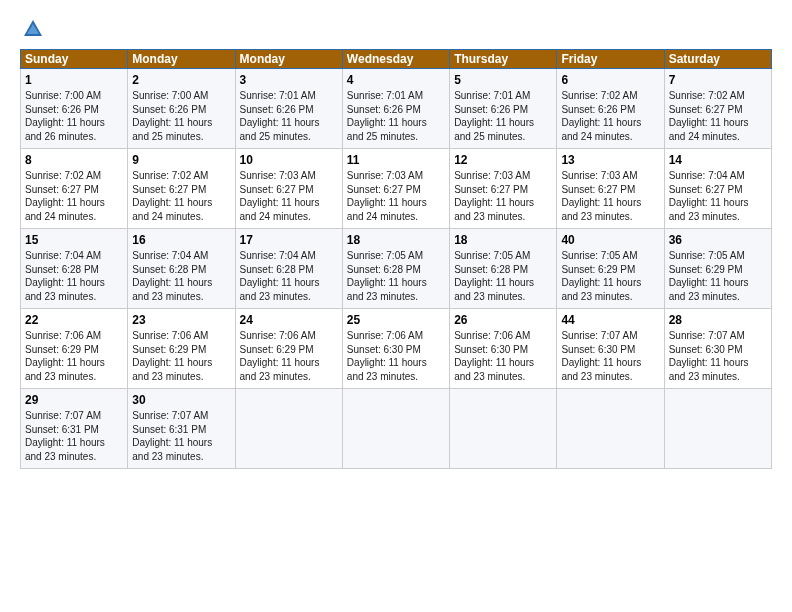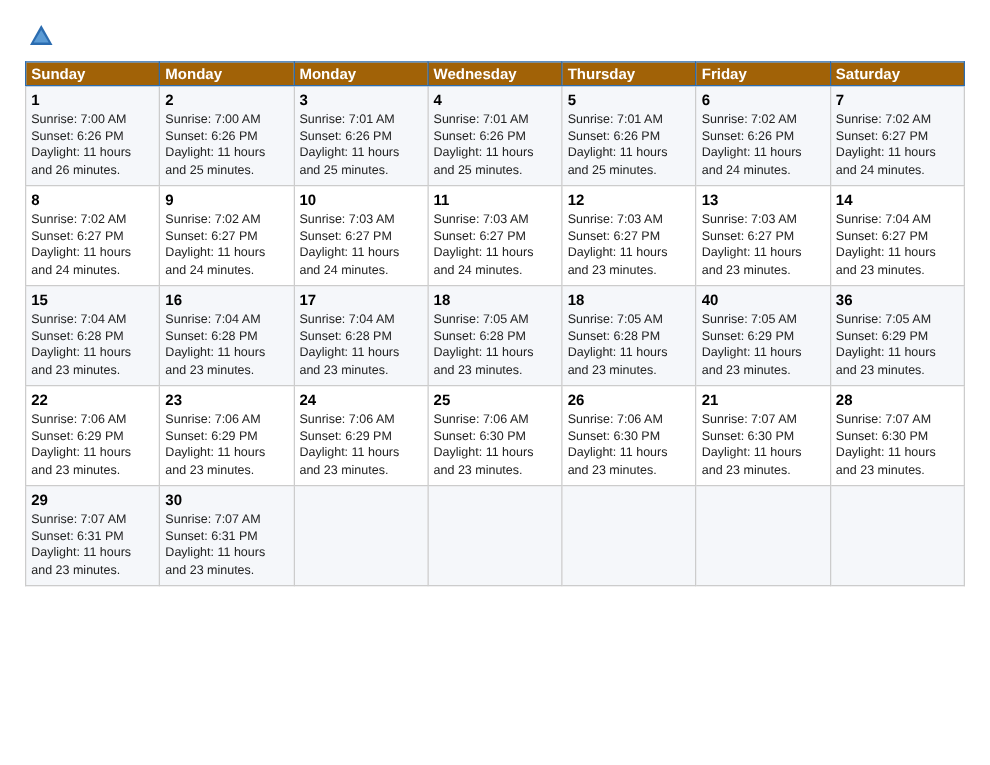--- a/index.html
+++ b/index.html
@@ -315,21 +315,21 @@
 and 23 minutes.</div>
           </td>
           <td>
             <span class="day-num">26</span>
             <div class="day-info" style="white-space: pre-line;">Sunrise: 7:06 AM
 Sunset: 6:30 PM
 Daylight: 11 hours
 and 23 minutes.</div>
           </td>
           <td>
-            <span class="day-num">21</span>
+            <span class="day-num">44</span>
             <div class="day-info" style="white-space: pre-line;">Sunrise: 7:07 AM
 Sunset: 6:30 PM
 Daylight: 11 hours
 and 23 minutes.</div>
           </td>
           <td>
             <span class="day-num">28</span>
             <div class="day-info" style="white-space: pre-line;">Sunrise: 7:07 AM
 Sunset: 6:30 PM
 Daylight: 11 hours

